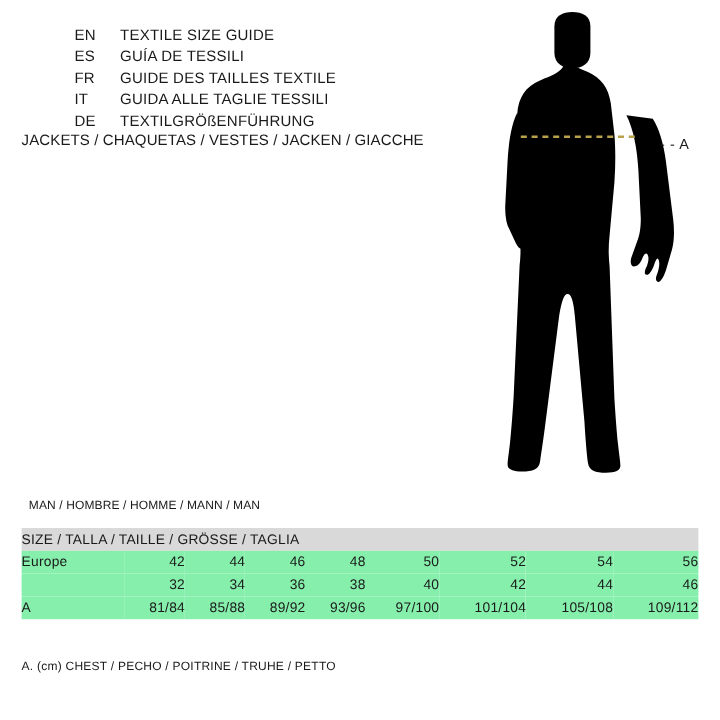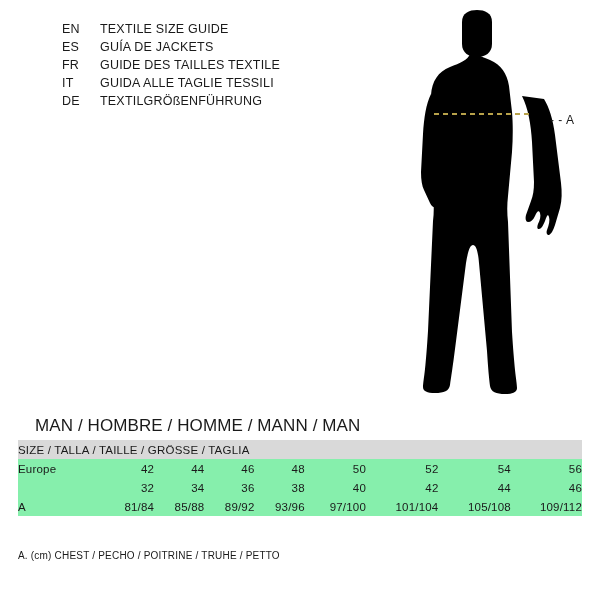--- a/index.html
+++ b/index.html
@@ -68,23 +68,23 @@
     left: 150px;
     top: 103px;
     font-size: 12px;
     letter-spacing: 0.5px;
     color: #1a1a1a;
   }
 
   
   .table-title {
     position: absolute;
-    left: 35px;
+    left: 24px;
     top: 416px;
-    font-size: 17px;
+    font-size: 10px;
     letter-spacing: 0.1px;
     white-space: nowrap;
   }
   table.size-table {
     position: absolute;
     left: 18px;
     top: 440px;
     width: 564px;
     border-collapse: collapse;
     font-size: 11.5px;
@@ -113,37 +113,38 @@
 
 <div class="page">
 
   <div class="lang-block">
     <div class="lang-row">
       <span class="lang-code">EN</span>
       <span class="lang-text">TEXTILE SIZE GUIDE</span>
     </div>
     <div class="lang-row">
       <span class="lang-code">ES</span>
-      <span class="lang-text">GUÍA DE JACKETS</span>
+      <span class="lang-text">GUÍA DE TESSILI</span>
     </div>
     <div class="lang-row">
       <span class="lang-code">FR</span>
       <span class="lang-text">GUIDE DES TAILLES TEXTILE</span>
     </div>
     <div class="lang-row">
       <span class="lang-code">IT</span>
       <span class="lang-text">GUIDA ALLE TAGLIE TESSILI</span>
     </div>
     <div class="lang-row">
       <span class="lang-code">DE</span>
       <span class="lang-text">TEXTILGRÖßENFÜHRUNG</span>
     </div>
   </div>
 
   <div class="cat-block">
+    <div class="cat-line">JACKETS / CHAQUETAS / VESTES / JACKEN / GIACCHE</div>
   </div>
 
   <div class="figure-wrap">
     <svg width="200" height="400" viewBox="0 0 200 400">
       <g fill="#000000">
 
         <path d="M62 12 c0 -9 7 -12 15 -12 c8 0 15 3 15 12 l0 22 c0 9 -7 13 -15 13 c-8 0 -15 -4 -15 -13 z"></path>
 
         <path d="M70 44
                  c-2 6 -10 9 -20 13

